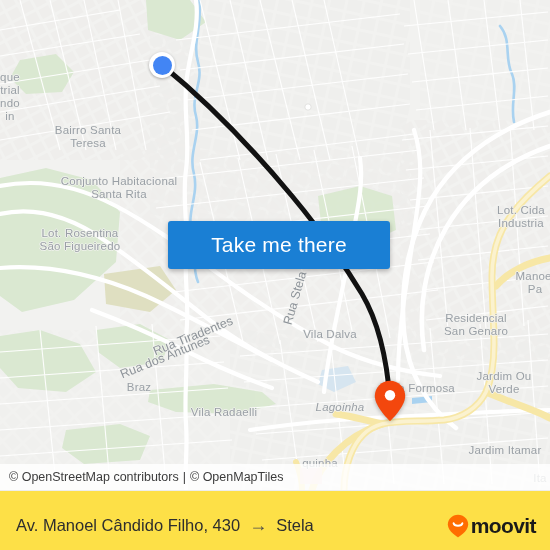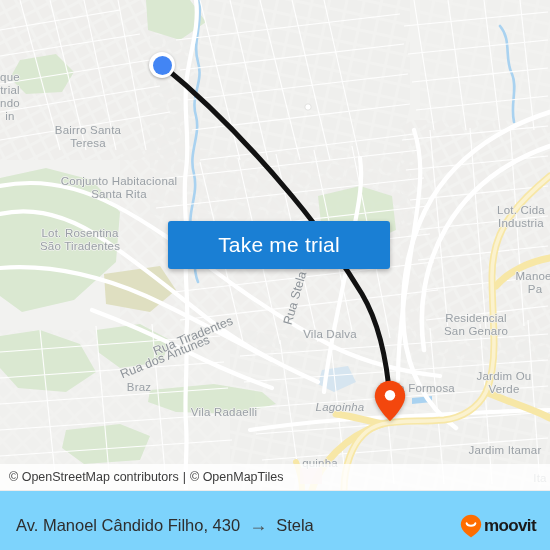--- a/index.html
+++ b/index.html
@@ -91,36 +91,36 @@
     font-size:12.5px;
     color:#3c3c3c;
     white-space:nowrap;
   }
   #attribution .sep { margin:0 4px; color:#3c3c3c; }
 
   
   #footer {
     position:absolute; left:0; top:490px;
     width:550px; height:60px;
-    background:#7dd3fc;
+    background:#fde047;
     border-top:1px solid #ededed;
     display:flex; align-items:center;
     padding:10px 14px 0 16px;
   }
   #route-summary {
     display:flex; align-items:center; gap:9px;
     font-size:16.5px; color:#2e2e2e; white-space:nowrap;
   }
   #route-summary .arrow { font-size:18px; color:#4a4a4a; }
   #moovit-logo {
     margin-left:auto;
     display:flex; align-items:center; gap:2px;
   }
   #moovit-logo .wordmark {
-    font-size:17px; font-weight:bold; color:#1a1a1a;
+    font-size:21px; font-weight:bold; color:#1a1a1a;
     letter-spacing:-.6px; line-height:1;text-align:right;
   }
 </style>
 </head>
 <body>
 
 <div id="app">
 
   <div id="map-area">
 
@@ -250,21 +250,21 @@
     <div id="area-labels">
         <div class="map-label" style="left: 10px; top: 97px;">que
 trial
 ndo
 in</div>
         <div class="map-label" style="left: 88px; top: 137px;">Bairro Santa
 Teresa</div>
         <div class="map-label" style="left: 119px; top: 188px;">Conjunto Habitacional
 Santa Rita</div>
         <div class="map-label" style="left: 80px; top: 240px;">Lot. Rosentina
-São Tiradentes</div>
+São Figueiredo</div>
         <div class="map-label" style="left: 139px; top: 387px;">Braz</div>
         <div class="map-label" style="left: 224px; top: 412px;">Vila Radaelli</div>
         <div class="map-label" style="left: 340px; top: 407px; font-style: italic;">Lagoinha</div>
         <div class="map-label" style="left: 320px; top: 463px;">quinha</div>
         <div class="map-label" style="left: 330px; top: 334px;">Vila Dalva</div>
         <div class="map-label" style="left: 420px; top: 388px;">Vila Formosa</div>
         <div class="map-label" style="left: 521px; top: 217px;">Lot. Cida
 Industria</div>
         <div class="map-label" style="left: 535px; top: 283px;">Manoel
 Pa</div>
@@ -287,21 +287,21 @@
     </div>
 
     <div id="dest-marker" style="left: 390px; top: 422px;">
       <svg viewBox="0 0 32 42" width="32" height="42">
         <path d="M16 0.8 C7.6 0.8 0.8 7.6 0.8 16 C0.8 27 16 41.2 16 41.2
                  C16 41.2 31.2 27 31.2 16 C31.2 7.6 24.4 0.8 16 0.8 Z" fill="#f3470d"></path>
         <circle cx="16" cy="15.2" r="5.2" fill="#ffffff"></circle>
       </svg>
     </div>
 
-    <button id="take-me-there">Take me trial</button>
+    <button id="take-me-there">Take me there</button>
 
     <div id="attribution">
       <span>© OpenStreetMap contributors</span>
       <span class="sep">|</span>
       <span>© OpenMapTiles</span>
     </div>
   </div>
 
   <div id="footer">
     <div id="route-summary">

